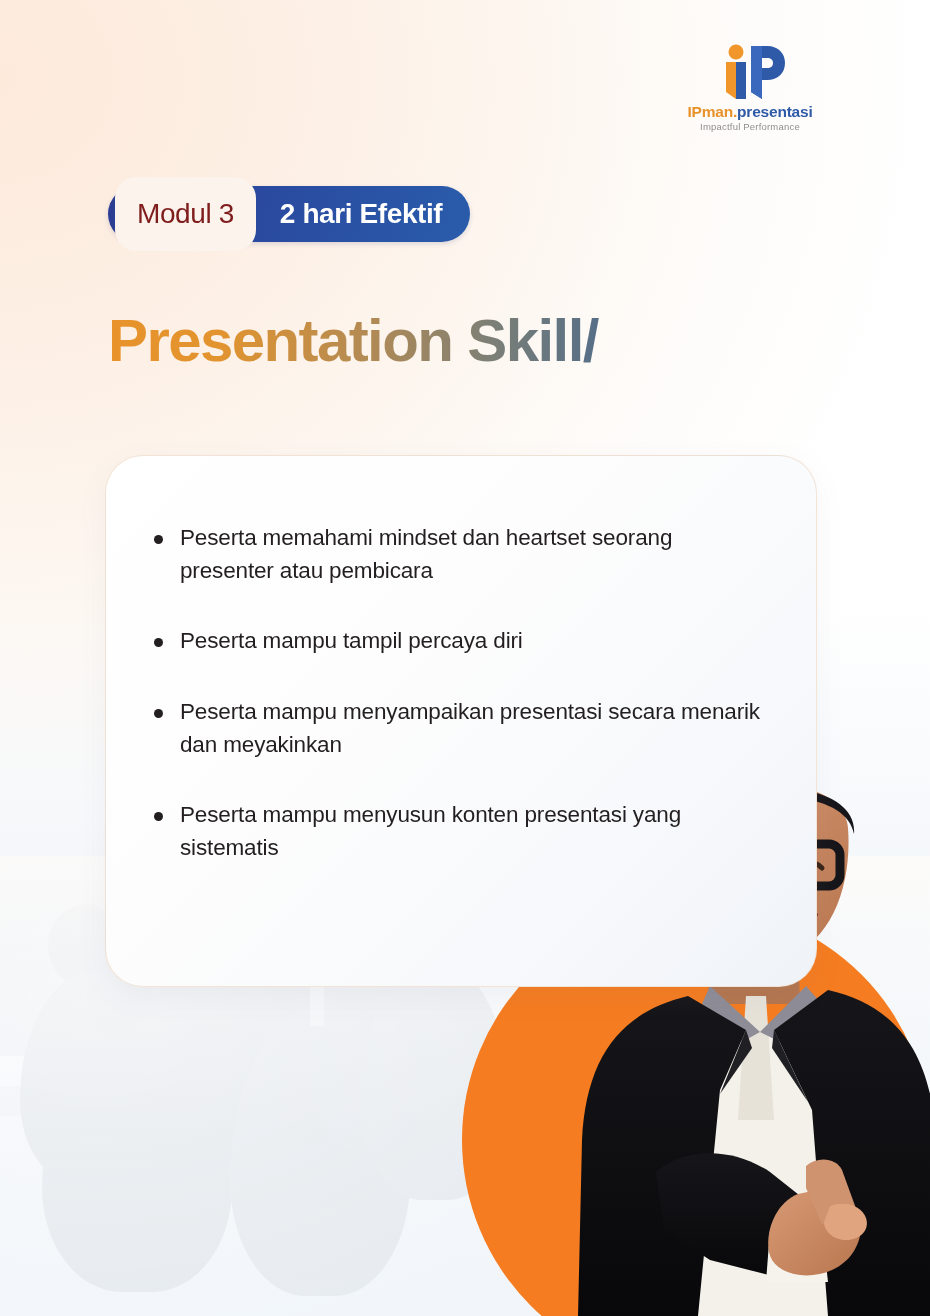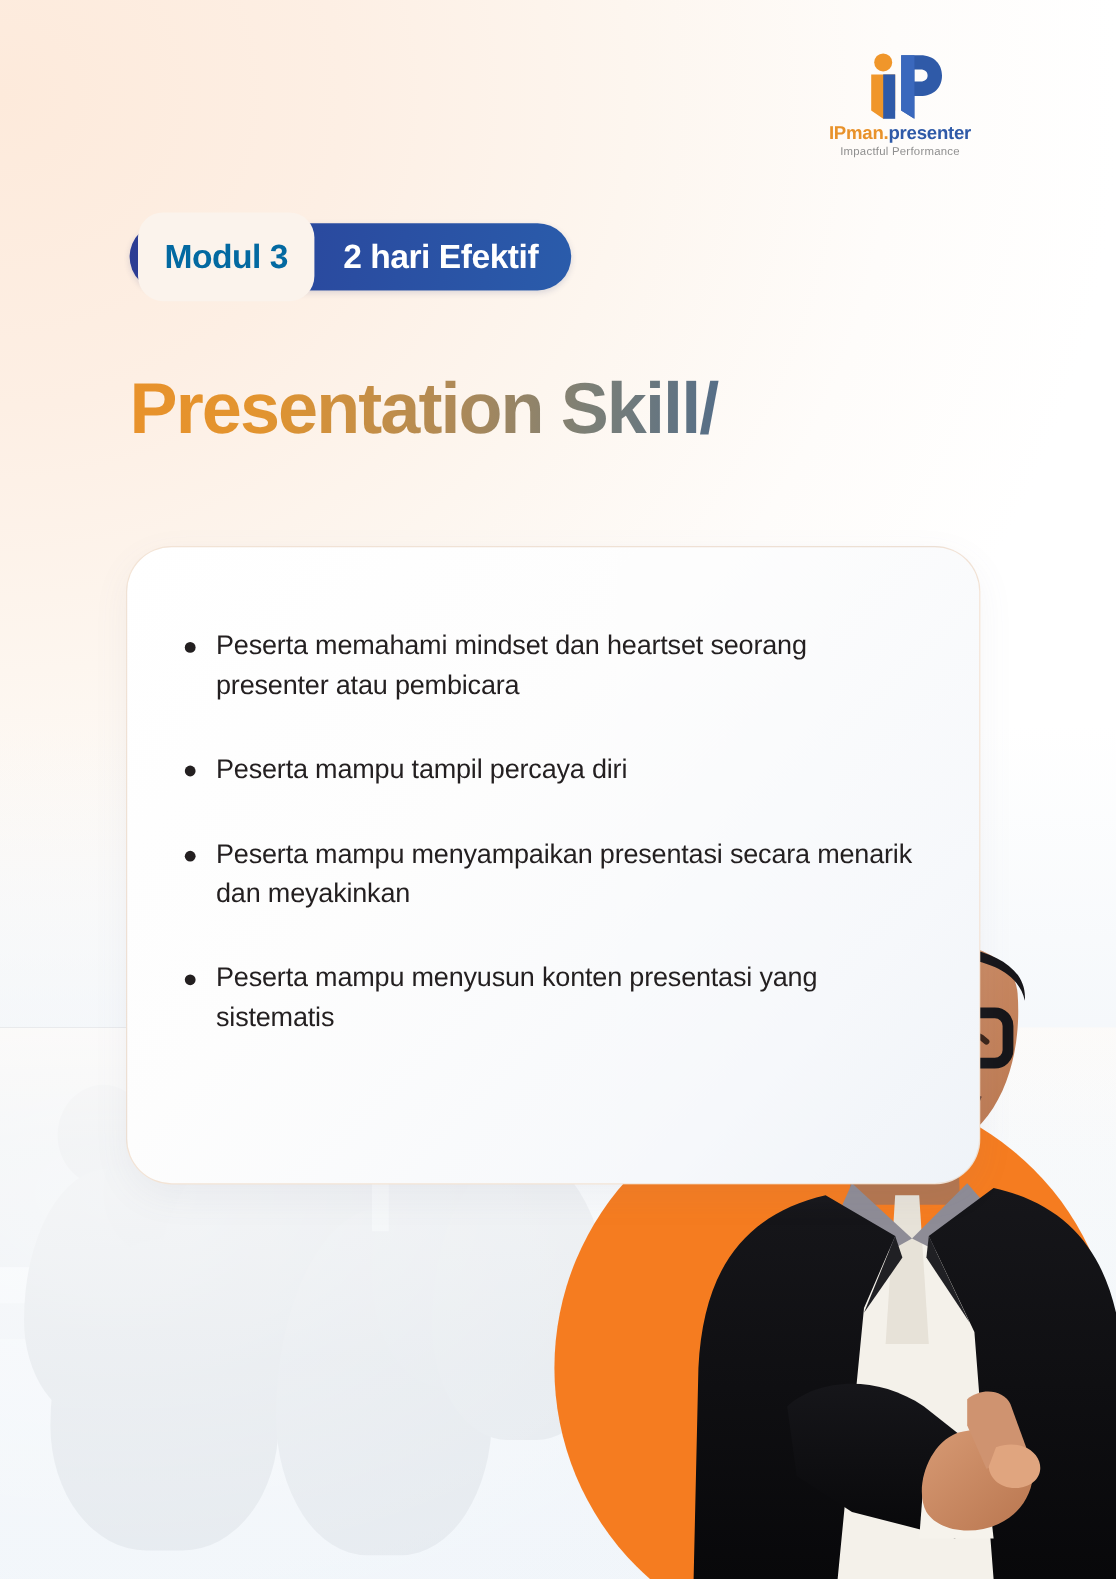--- a/index.html
+++ b/index.html
@@ -118,23 +118,23 @@
     box-shadow: 0 2px 5px rgba(40,55,120,0.16);
   }
   .badge-pill {
     display: flex;
     align-items: center;
     justify-content: center;
     height: 42px;
     padding: 16px 22px;
     border-radius: 21px;
     background: #fbf3ec;
-    color: #0369a1;
+    color: #7f1d1d;
     font-size: 28px;
-    font-weight: bold;
+    font-weight: normal;
     letter-spacing: -0.4px;
   }
   .badge-text {
     margin-left: 24px;
     color: #ffffff;
     font-size: 28px;
     font-weight: bold;
     letter-spacing: -0.4px;
     white-space: nowrap;
   }
@@ -301,21 +301,21 @@
   </svg>
 
   <div class="logo">
     <svg class="logo-mark" viewBox="0 0 70 60">
       <circle cx="21" cy="12" r="7.5" fill="#f0962a"></circle>
       <path d="M11 22 L31 22 L31 52 L21 59 L11 52 Z" fill="#f0962a"></path>
       <path d="M21 22 L31 22 L31 59 L21 59 Z" fill="#2f5aa8"></path>
       <path d="M36 6 L52 6 C64 6 70 14 70 23 C70 33 63 40 52 40 L47 40 L47 28 L52 28 C56 28 58 26 58 23 C58 20 56 18 52 18 L47 18 L47 59 L36 52 Z" fill="#2f5aa8"></path>
       <path d="M36 6 L47 6 L47 59 L36 52 Z" fill="#3a68bd"></path>
     </svg>
-    <div class="logo-name"><span>IPman.</span><span class="dot-c">presenter</span></div>
+    <div class="logo-name"><span>IPman.</span><span class="dot-c">presentasi</span></div>
     <div class="logo-tag">Impactful Performance</div>
   </div>
 
   <div class="badge">
     <div class="badge-pill">Modul 3</div>
     <div class="badge-text">2 hari Efektif</div>
   </div>
 
   <h1 class="heading">
     <span class="line">Presentation Skill/</span>

